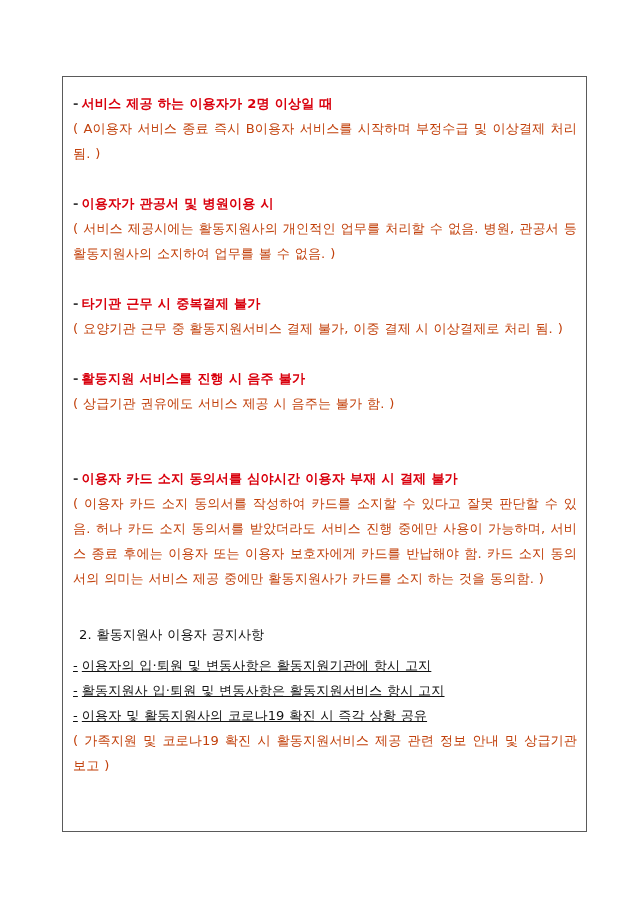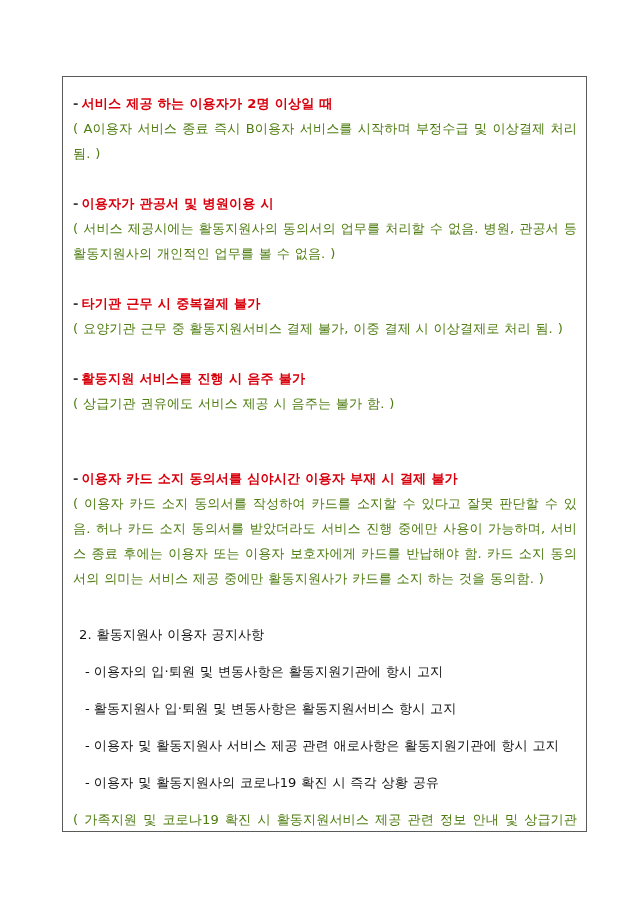--- a/index.html
+++ b/index.html
@@ -58,62 +58,63 @@
     font-weight: bold;
     margin-right: 3px;
   }
 
   
   .sec-note {
     margin: 0;
     text-align: justify;
     text-justify: inter-character;
     text-align-last: left;
-    color: #4d7c0f;
+    color: #c2410c;
   }
 
   
   .gap {
     height: 25px;
   }
   .gap-sm {
     height: 25px;
   }
 
   
   .plain-head {
     margin: 6px;
     text-align: left;
     color: #111111;
   }
   .bullet-line {
-    margin: 12px;
+    margin: 0;
     text-align: left;
     color: #111111;
     white-space: nowrap;
+    text-decoration: underline;
   }
   .bullet-line .dash {
     margin-right: 4px;
   }
 </style>
 </head>
 <body>
 
 <div class="page">
 
   <div class="doc-frame">
     <div class="doc-body">
 
       <p class="sec-head"><span class="dash">-</span><span>서비스 제공 하는 이용자가 2명 이상일 때</span></p>
       <p class="sec-note">( A이용자 서비스 종료 즉시 B이용자 서비스를 시작하며 부정수급 및 이상결제 처리 됨. )</p>
 
       <div class="gap"></div>
 
       <p class="sec-head"><span class="dash">-</span><span>이용자가 관공서 및 병원이용 시</span></p>
-      <p class="sec-note">( 서비스 제공시에는 활동지원사의 동의서의 업무를 처리할 수 없음. 병원, 관공서 등 활동지원사의 개인적인 업무를 볼 수 없음. )</p>
+      <p class="sec-note">( 서비스 제공시에는 활동지원사의 개인적인 업무를 처리할 수 없음. 병원, 관공서 등 활동지원사의 소지하여 업무를 볼 수 없음. )</p>
 
       <div class="gap"></div>
 
       <p class="sec-head"><span class="dash">-</span><span>타기관 근무 시 중복결제 불가</span></p>
       <p class="sec-note">( 요양기관 근무 중 활동지원서비스 결제 불가, 이중 결제 시 이상결제로 처리 됨. )</p>
 
       <div class="gap"></div>
 
       <p class="sec-head"><span class="dash">-</span><span>활동지원 서비스를 진행 시 음주 불가</span></p>
       <p class="sec-note">( 상급기관 권유에도 서비스 제공 시 음주는 불가 함. )</p>
@@ -125,21 +126,20 @@
 
       <p class="sec-head"><span class="dash">-</span><span>이용자 카드 소지 동의서를 심야시간 이용자 부재 시 결제 불가</span></p>
       <p class="sec-note">( 이용자 카드 소지 동의서를 작성하여 카드를 소지할 수 있다고 잘못 판단할 수 있음. 허나 카드 소지 동의서를 받았더라도 서비스 진행 중에만 사용이 가능하며, 서비스 종료 후에는 이용자 또는 이용자 보호자에게 카드를 반납해야 함. 카드 소지 동의서의 의미는 서비스 제공 중에만 활동지원사가 카드를 소지 하는 것을 동의함. )</p>
 
       <div class="gap-sm"></div>
 
       <p class="plain-head">2. 활동지원사 이용자 공지사항</p>
 
       <p class="bullet-line"><span class="dash">-</span><span>이용자의 입·퇴원 및 변동사항은 활동지원기관에 항시 고지</span></p>
       <p class="bullet-line"><span class="dash">-</span><span>활동지원사 입·퇴원 및 변동사항은 활동지원서비스 항시 고지</span></p>
-      <p class="bullet-line"><span class="dash">-</span><span>이용자 및 활동지원사 서비스 제공 관련 애로사항은 활동지원기관에 항시 고지</span></p>
       <p class="bullet-line"><span class="dash">-</span><span>이용자 및 활동지원사의 코로나19 확진 시 즉각 상황 공유</span></p>
 
       <p class="sec-note">( 가족지원 및 코로나19 확진 시 활동지원서비스 제공 관련 정보 안내 및 상급기관 보고 )</p>
 
     </div>
   </div>
 
 </div>
 
 </body></html>

